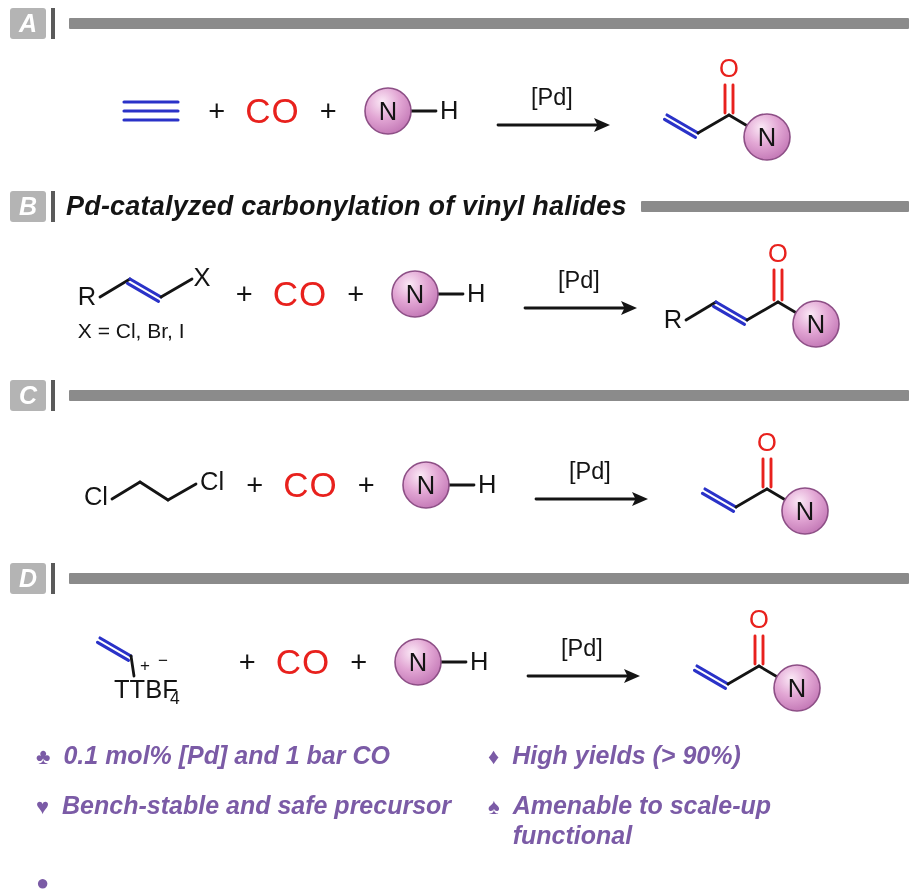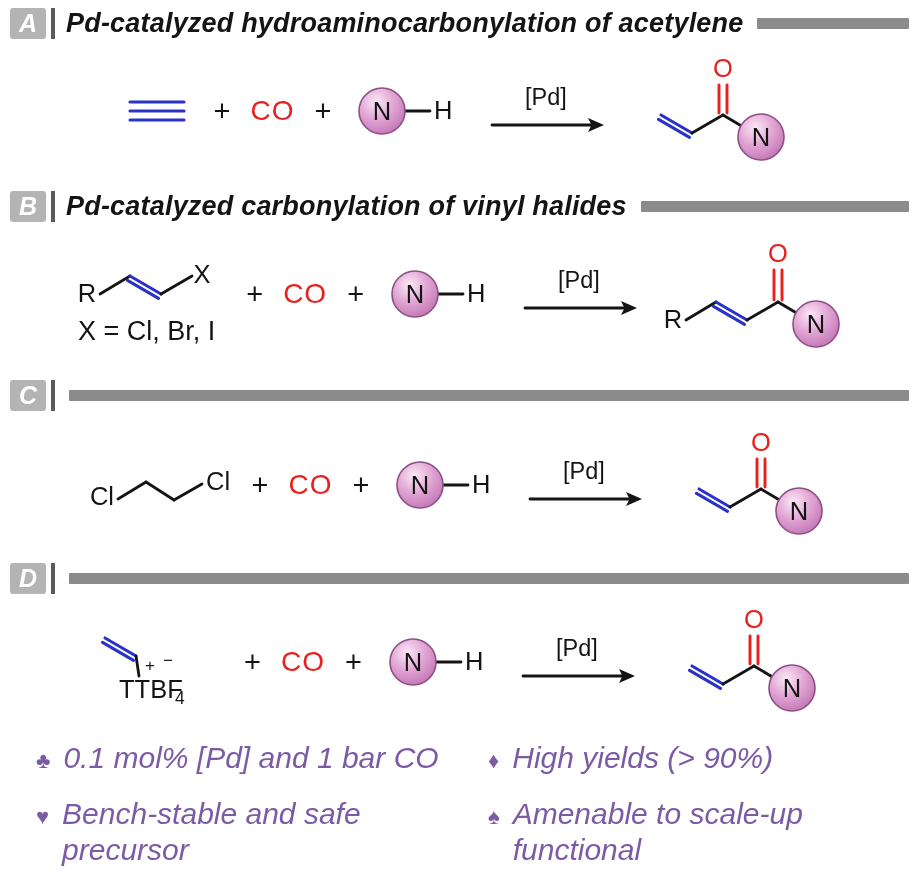--- a/index.html
+++ b/index.html
@@ -20,41 +20,41 @@
   .panel-title{ font-size:27px; font-weight:bold; font-style:italic; margin-left:11px;
     white-space:nowrap; letter-spacing:.2px; }
   .title-bar{ flex:1; height:11px; background:var(--gray-bar); margin-left:14px; border-radius:1px; }
 
   .hdr-b{ margin-top:24px; } .hdr-c{ margin-top:28px; } .hdr-d{ margin-top:22px; }
 
   .rxn-row{ display:flex; align-items:center; justify-content:center; column-gap:20px; }
   .row-a{ margin-top:16px; } .row-b{ margin-top:14px; } .row-c{ margin-top:18px; } .row-d{ margin-top:12px; }
 
   .plus{ font-size:29px; color:var(--ink); }
-  .co{ font-size:28px; color:var(--red); letter-spacing:1px; }
+  .co{ font-size:35px; color:var(--red); letter-spacing:1px; }
 
   svg.struct{ display:block; }
   .bond{ stroke:var(--ink); stroke-width:2.8; stroke-linecap:round; }
   .dbond-blue{ stroke:var(--blue); stroke-width:3.1; stroke-linecap:round; }
   .dbond-red{ stroke:var(--red); stroke-width:2.9; stroke-linecap:round; }
   .atom{ font-size:25.5px; fill:var(--ink); font-family:"Liberation Sans",sans-serif; }
   .atom-red{ fill:var(--red); }
   .charge{ font-size:17px; fill:var(--ink); font-family:"Liberation Sans",sans-serif; }
   .sub{ font-size:17.5px; fill:var(--ink); font-family:"Liberation Sans",sans-serif; }
   .pd{ font-size:23.5px; fill:var(--ink); font-family:"Liberation Sans",sans-serif; }
   .n-sphere{ fill:url(#sphereG); stroke:var(--sphere-edge); stroke-width:1.6; }
   .arrowhead{ fill:var(--ink); }
 
   .reactant-col{ display:flex; flex-direction:column; align-items:flex-start; }
-  .note{ font-size:27px; margin:4px 11px 0 4px; color:var(--ink); }
+  .note{ font-size:21px; margin:4px 11px 0 4px; color:var(--ink); }
 
   .bullets{ display:grid; grid-template-columns:452px 1fr; row-gap:20px; padding:0 26px; margin-top:22px; }
   .bullet{ display:flex; align-items:baseline; column-gap:13px; color:var(--purple); line-height:1.2; }
   .bullet-icon{ font-size:22px; font-style:normal; }
-  .bullet-text{ font-size:30px; font-style:italic; }
+  .bullet-text{ font-size:25px; font-style:italic;font-weight:bold; }
   .bullet-wide{ grid-column:1 / -1; }
 
   .bottom-rule{ margin-top:14px; height:7px; border-top:3px solid #2f2f2f; border-bottom:2px solid #2f2f2f; }
 </style>
 </head>
 <body>
 
 <div class="page">
 
   <svg width="0" height="0" style="position:absolute" aria-hidden="true">
@@ -64,21 +64,20 @@
         <stop offset="48%" style="stop-color:var(--sphere-mid)"></stop>
         <stop offset="100%" style="stop-color:var(--sphere-lo)"></stop>
       </radialGradient>
     </defs>
   </svg>
 
   <section>
     <div class="panel-header">
       <span class="letter-badge">A</span>
       <span class="header-divider"></span>
-      <span class="panel-title">Pd-catalyzed hydroaminocarbonylation of acetylene</span>
       <span class="title-bar"></span>
     </div>
 
     <div class="rxn-row row-a">
       <svg class="struct" width="74" height="44" viewBox="0 0 74 44">
         <line x1="10" y1="13" x2="64" y2="13" class="dbond-blue"></line>
         <line x1="10" y1="22" x2="64" y2="22" class="dbond-blue"></line>
         <line x1="10" y1="31" x2="64" y2="31" class="dbond-blue"></line>
       </svg>
       <span class="plus">+</span>

